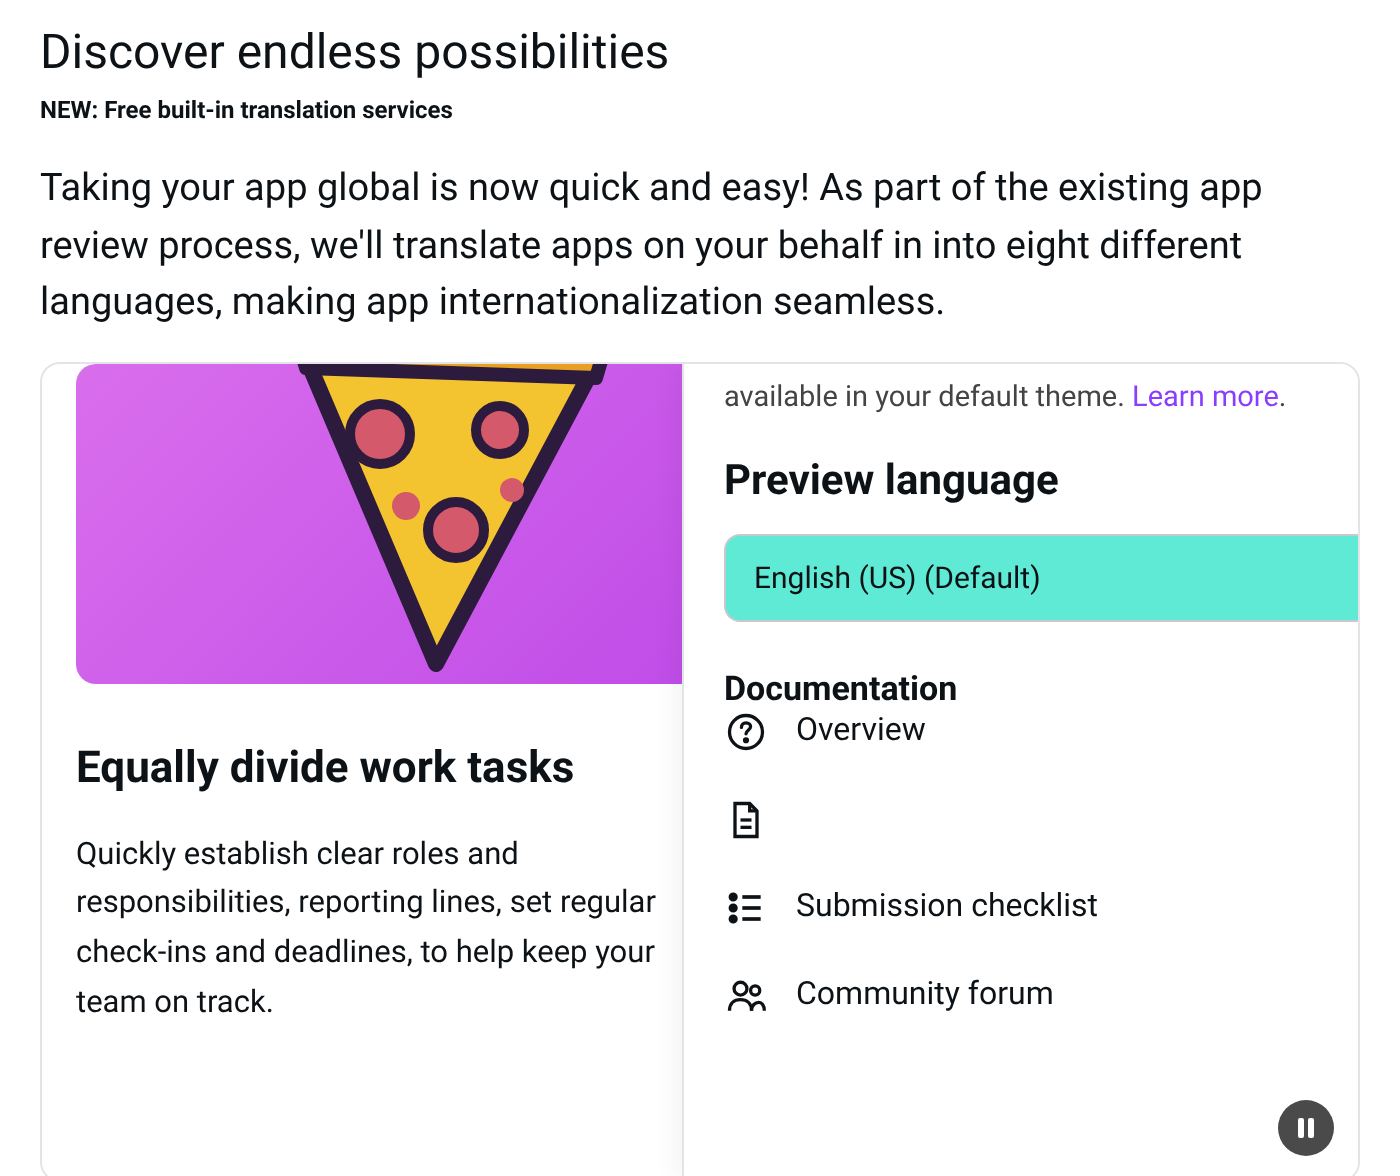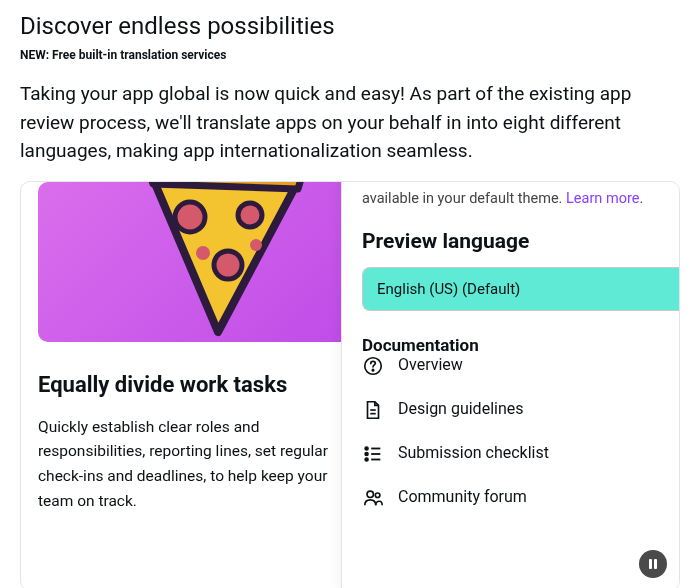--- a/index.html
+++ b/index.html
@@ -220,21 +220,20 @@
         </div>
         <div class="doc-item">
           <span class="doc-icon">
             <svg width="22" height="22" viewBox="0 0 24 24" fill="none" stroke="#0d1216" stroke-width="1.8">
               <path d="M 6 3 L 14 3 L 18 7 L 18 21 L 6 21 Z"></path>
               <path d="M 14 3 L 14 7 L 18 7"></path>
               <line x1="9" y1="12" x2="15" y2="12"></line>
               <line x1="9" y1="16" x2="15" y2="16"></line>
             </svg>
           </span>
-          <span>Design guidelines</span>
         </div>
         <div class="doc-item">
           <span class="doc-icon">
             <svg width="22" height="22" viewBox="0 0 24 24" fill="none" stroke="#0d1216" stroke-width="2">
               <circle cx="5" cy="6" r="1.5" fill="#0d1216"></circle>
               <circle cx="5" cy="12" r="1.5" fill="#0d1216"></circle>
               <circle cx="5" cy="18" r="1.5" fill="#0d1216"></circle>
               <line x1="10" y1="6" x2="20" y2="6"></line>
               <line x1="10" y1="12" x2="20" y2="12"></line>
               <line x1="10" y1="18" x2="20" y2="18"></line>

